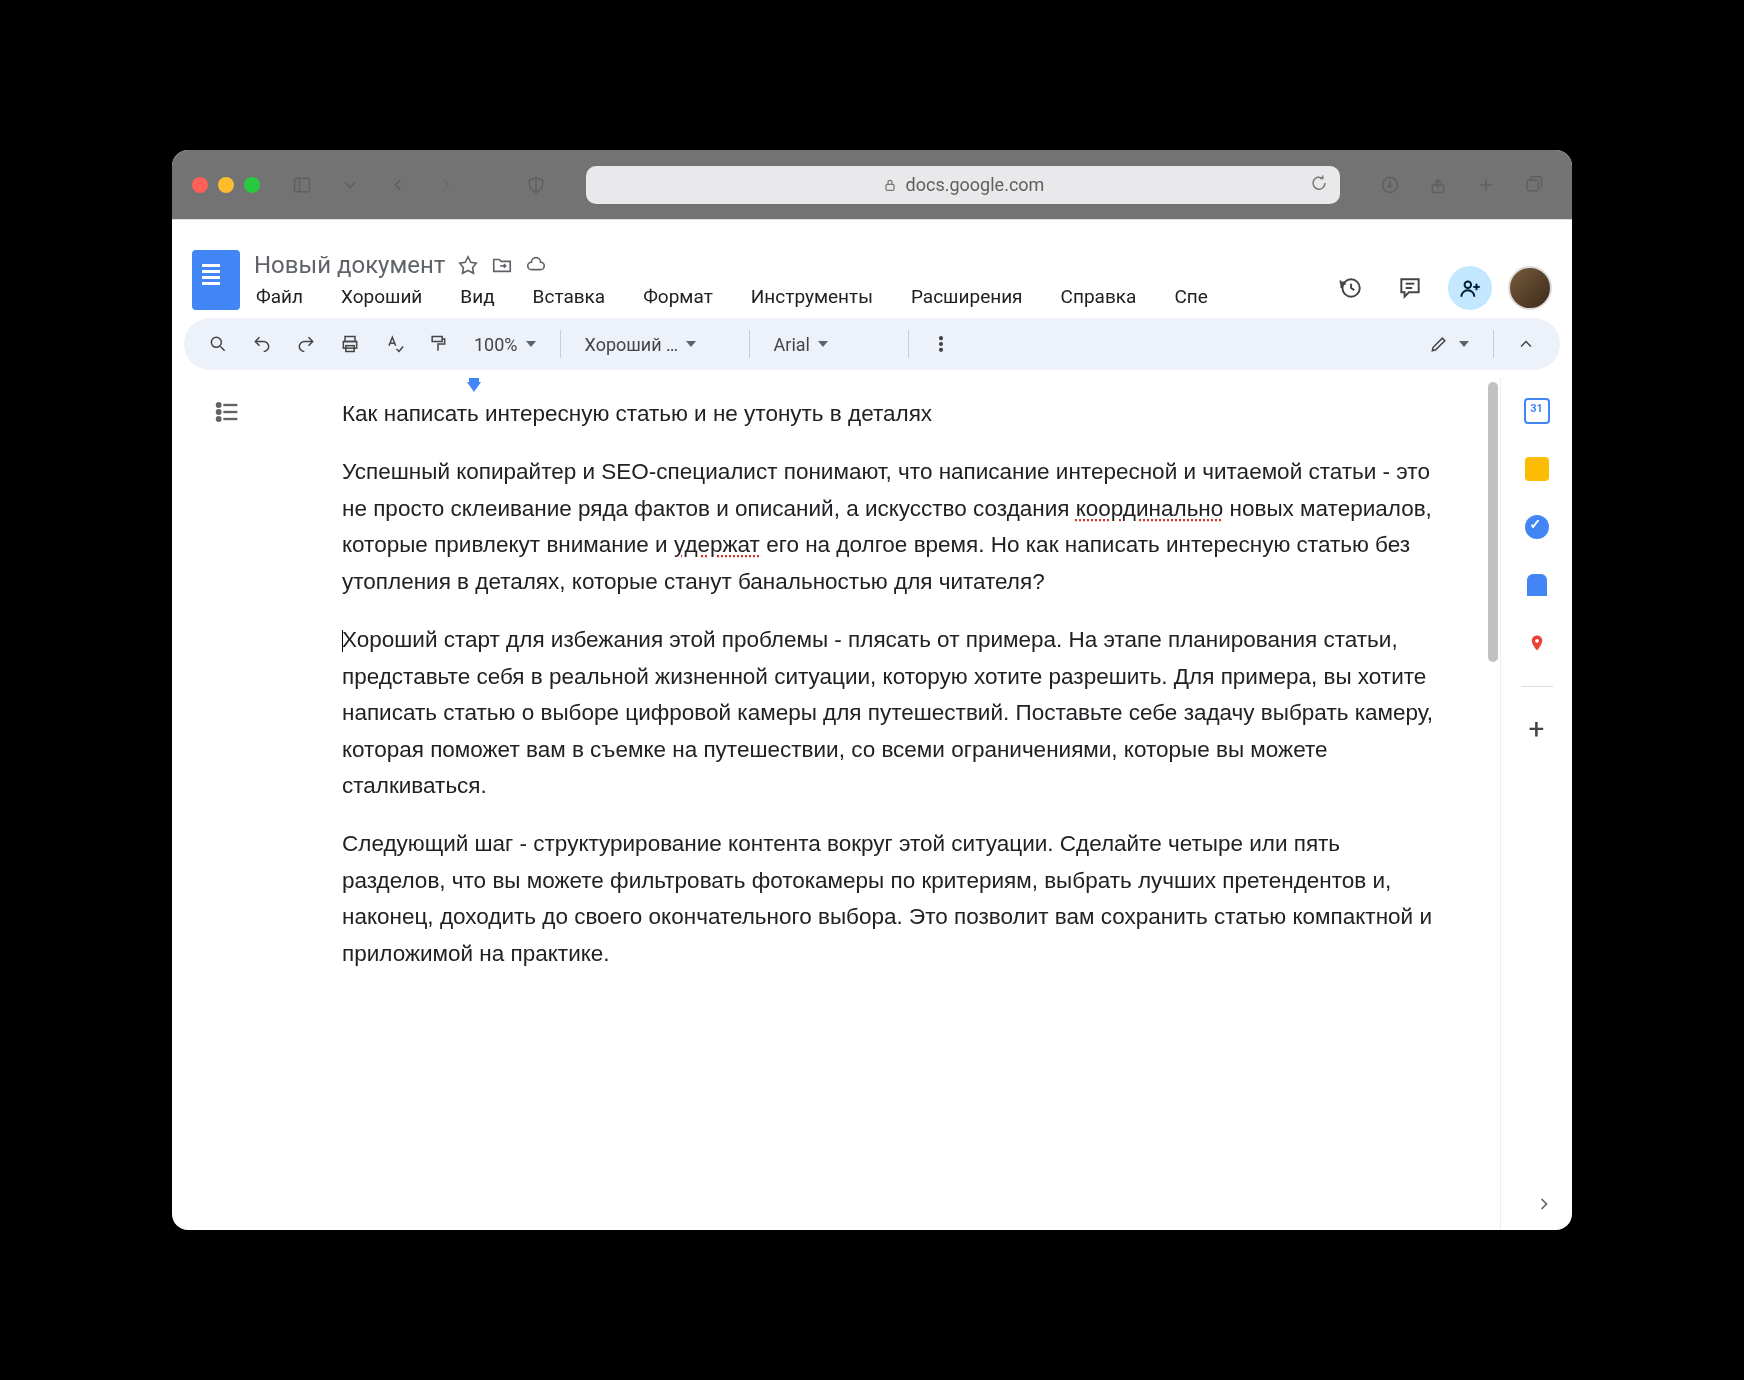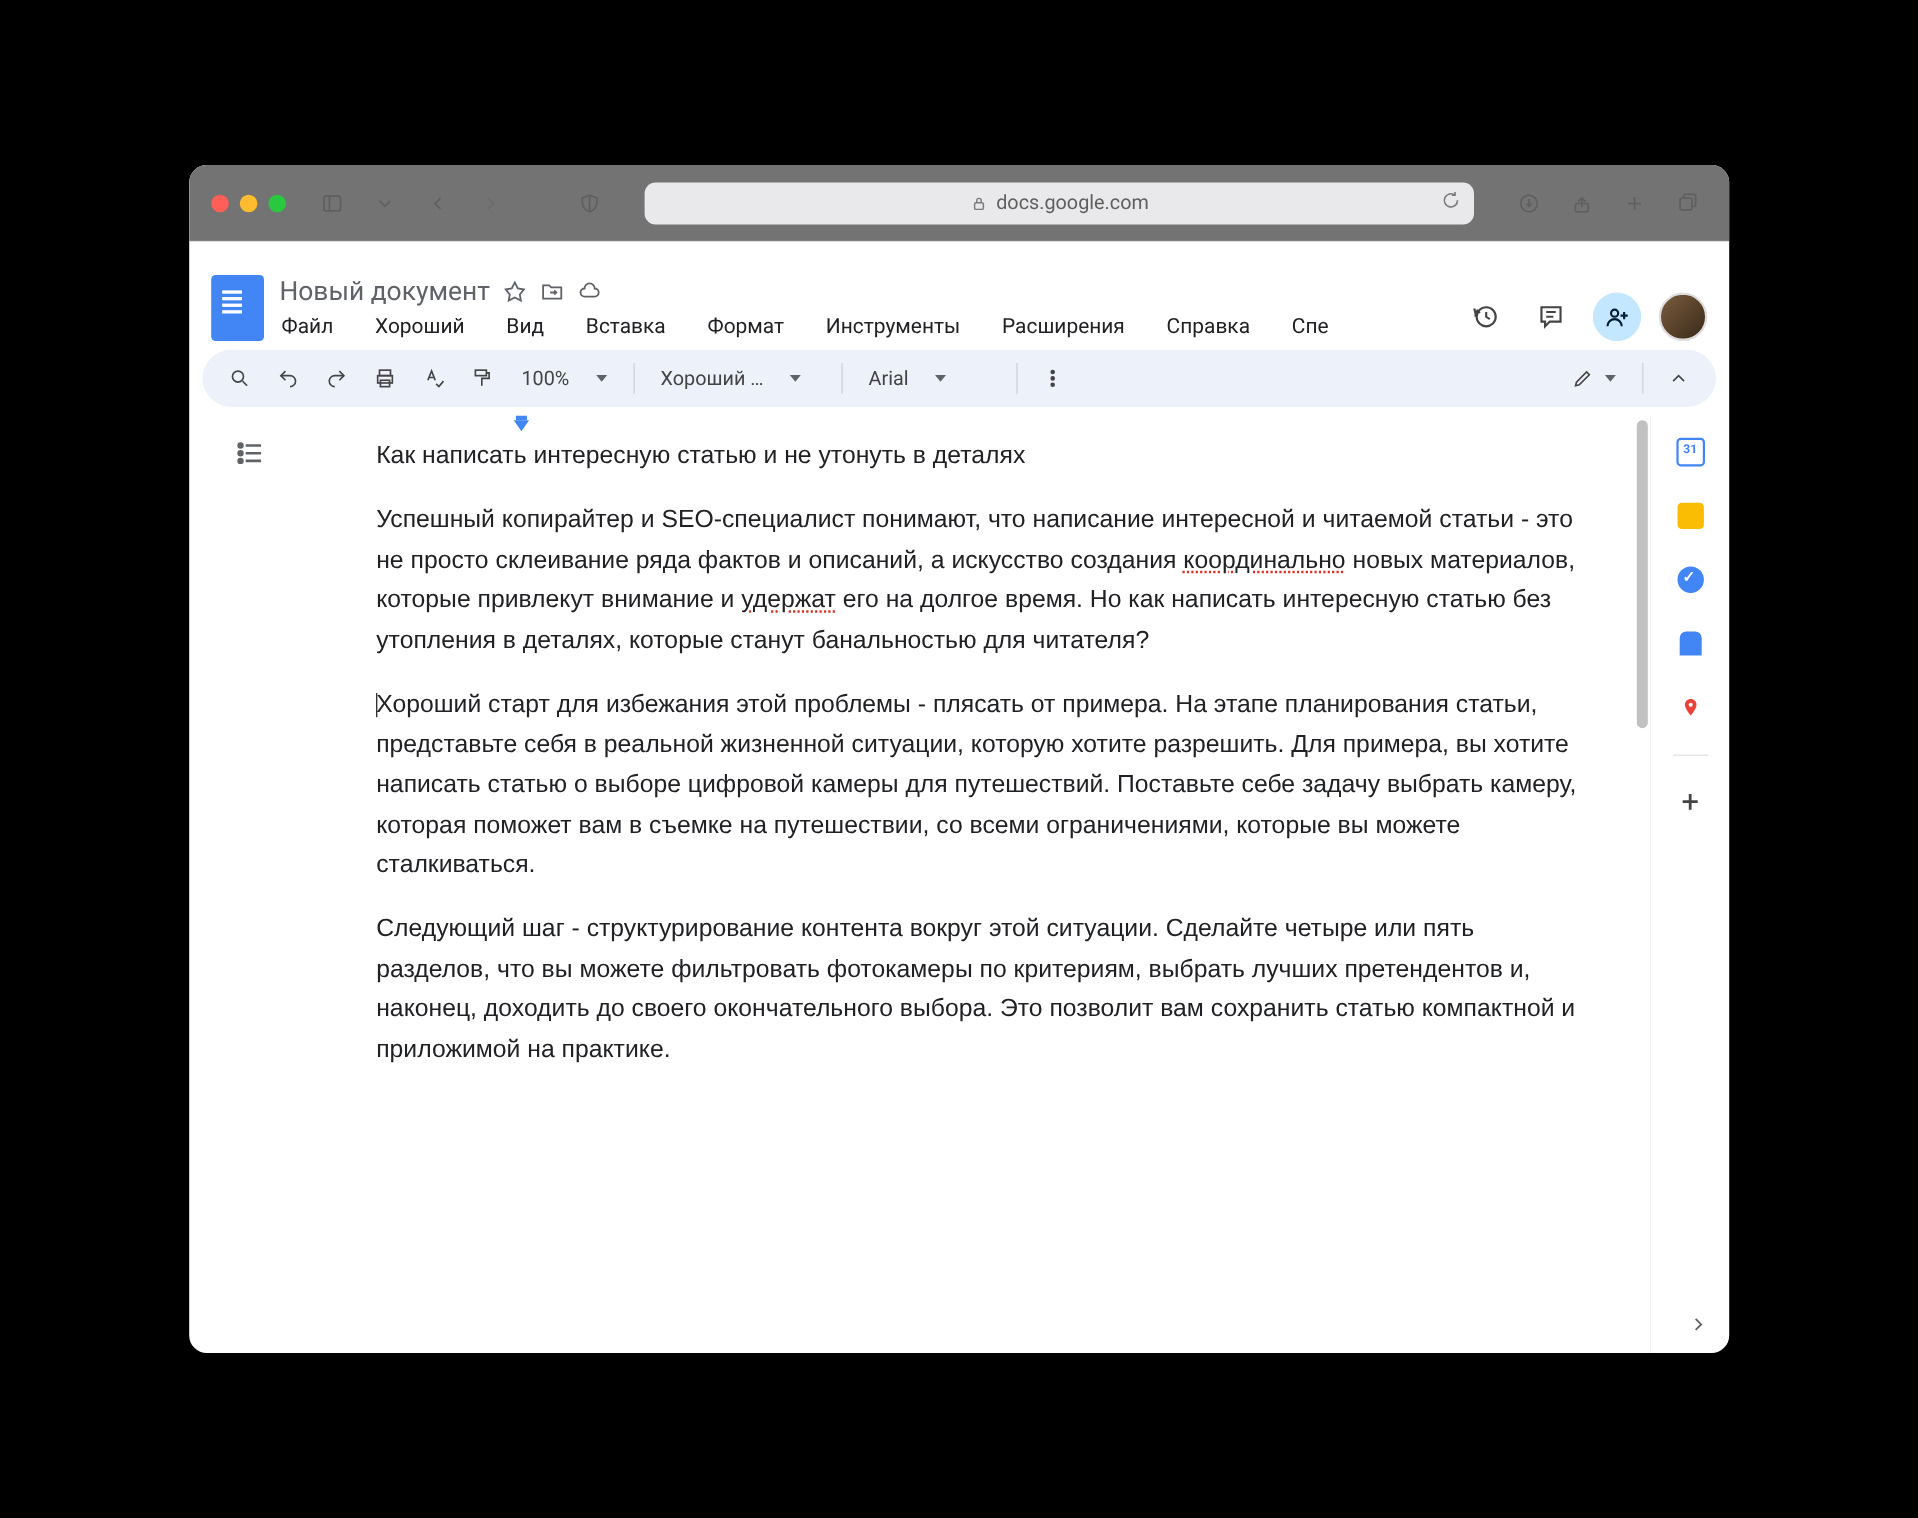--- a/index.html
+++ b/index.html
@@ -98,21 +98,21 @@
     background:#edf2fa;
     border-radius: 30px;
     display:flex;
     align-items:center;
     padding: 0 16px;
     gap: 8px;
   }
   .tool { width:36px; height:36px; display:flex; align-items:center; justify-content:center; color:#444; border-radius:6px; }
   .tool svg { width:20px; height:20px; stroke:currentColor; fill:none; stroke-width:1.8; }
   .tool-sep { width:1px; height:28px; background:#c7cdd6; margin: 0 6px; }
-  .dropdown { display:flex; align-items:center; gap:24px; padding:0 10px; font-size:18px; color:#444; height:36px; }
+  .dropdown { display:flex; align-items:center; gap:8px; padding:0 10px; font-size:18px; color:#444; height:36px; }
   .drop-caret { width:0; height:0; border-left:5px solid transparent; border-right:5px solid transparent; border-top:6px solid #5f6368; }
   .toolbar-spacer { flex:1; }
   .pencil-drop { display:flex; align-items:center; gap:10px; margin-right:10px; }
 
   
   .content-row { flex:1; display:flex; overflow:hidden; }
   .main-col { flex:1; display:flex; overflow:hidden; position:relative; }
   .ruler { height:20px; border-bottom:1px solid #dadce0; position:relative; }
   .indent-marker { position:absolute; top:4px; width:0; height:0; }
   .indent-marker.left { left:295px; border-left:7px solid transparent; border-right:7px solid transparent; border-top:10px solid #4285f4; }

